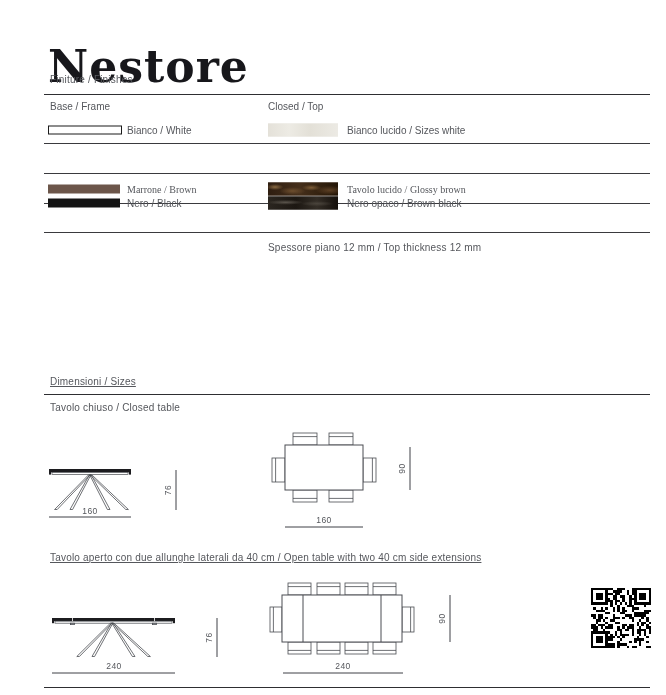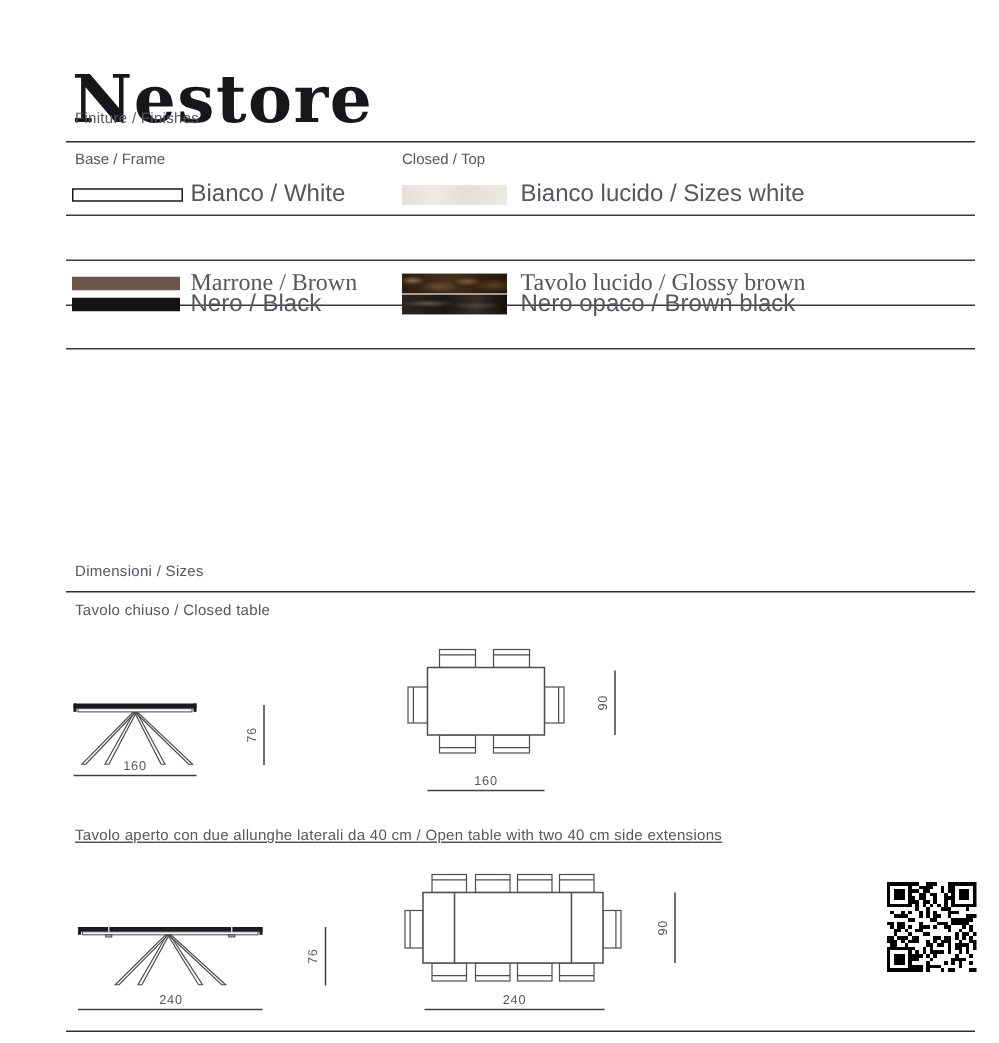--- a/index.html
+++ b/index.html
@@ -14,21 +14,21 @@
   }
   .sec-label { position:absolute; font-size:10px; letter-spacing:.2px; color:#55575c; }
   .hrule { position:absolute; left:44px; width:606px; height:0; border-top:1px solid #2e2e31; }
   .hrule.thin { border-top:1px solid #3a3a3e; }
   .col-header { position:absolute; font-size:10px; color:#55575c; }
   .finish-row { position:absolute; left:0; width:666px; height:30px; }
   .swatch { position:absolute; top:50%; transform:translateY(-50%); }
   .swatch.base { left:48px; width:72px; height:9px; }
   .swatch.base.outlined { border:1px solid #1a1a1a; height:7px; }
   .swatch.top { left:268px; width:70px; height:13px; }
-  .flabel { position:absolute; top:50%; transform:translateY(-50%); font-size:16px; color:#55575c; white-space:nowrap; }
+  .flabel { position:absolute; top:50%; transform:translateY(-50%); font-size:10px; color:#55575c; white-space:nowrap; }
   .flabel.base-label { left:127px; }
   .flabel.top-label { left:347px; }
   [data-texture="glossy-white"]{
     background:#e9e7e1;
     background-image:linear-gradient(90deg,#e4e1d9 0%,#edebe4 30%,#e3e0d7 60%,#eceae4 100%);
   }
   [data-texture="glossy-gray"]{
     background:#c9c1ab;
     background-image:
       radial-gradient(ellipse 18px 5px at 12% 40%,#968c72 0%,transparent 60%),
@@ -93,22 +93,23 @@
   <div class="hrule thin" style="top:202.5px;"></div>
 
   <div class="finish-row" style="top:188px;">
     <span class="swatch base" style="background: rgb(20, 20, 20);"></span>
     <span class="flabel base-label">Nero / Black</span>
     <span class="swatch top" data-texture="matt-black"></span>
     <span class="flabel top-label">Nero opaco / Brown black</span>
   </div>
   <div class="hrule thin" style="top:232px;"></div>
 
-
-  <div class="sec-label" style="left:50px; top:376px;">Dimensioni / Sizes</div>
+  <div class="sec-label" style="left:268px; top:242px;">Spessore piano 12 mm / Top thickness 12 mm</div>
+
+  <div class="sec-label" style="left:50px; top:376px;text-decoration:underline;">Dimensioni / Sizes</div>
   <div class="hrule" style="top:394px;"></div>
   <div class="sec-label" style="left:50px; top:402px;">Tavolo chiuso / Closed table</div>
 
   <svg class="diagram" style="left:44px; top:438px;" width="150" height="95" viewBox="0 0 150 95">
     <rect class="slab" x="5" y="31" width="82" height="3.4"></rect>
     <rect x="5" y="31" width="2" height="5.6" class="slab"></rect>
     <rect x="85" y="31" width="2" height="5.6" class="slab"></rect>
     <rect x="8" y="34.4" width="76" height="2.2" fill="#ffffff" stroke="#4a4d52" stroke-width="0.7"></rect>
     <g>
       <polygon class="thinline" points="44.4,37 46.1,37 13.2,71.5 10.6,71.5"></polygon>

